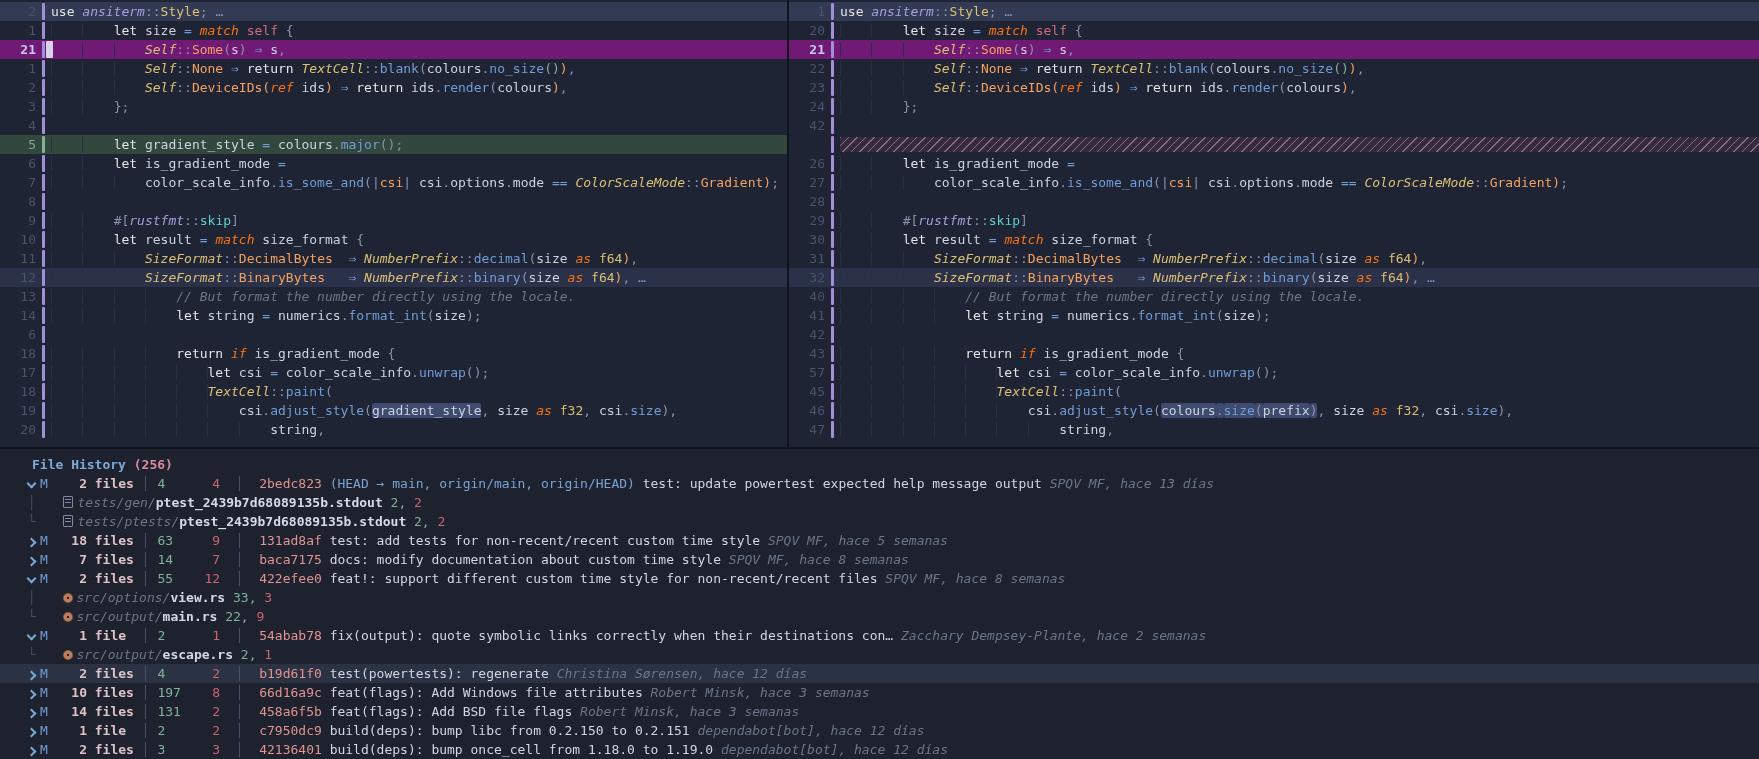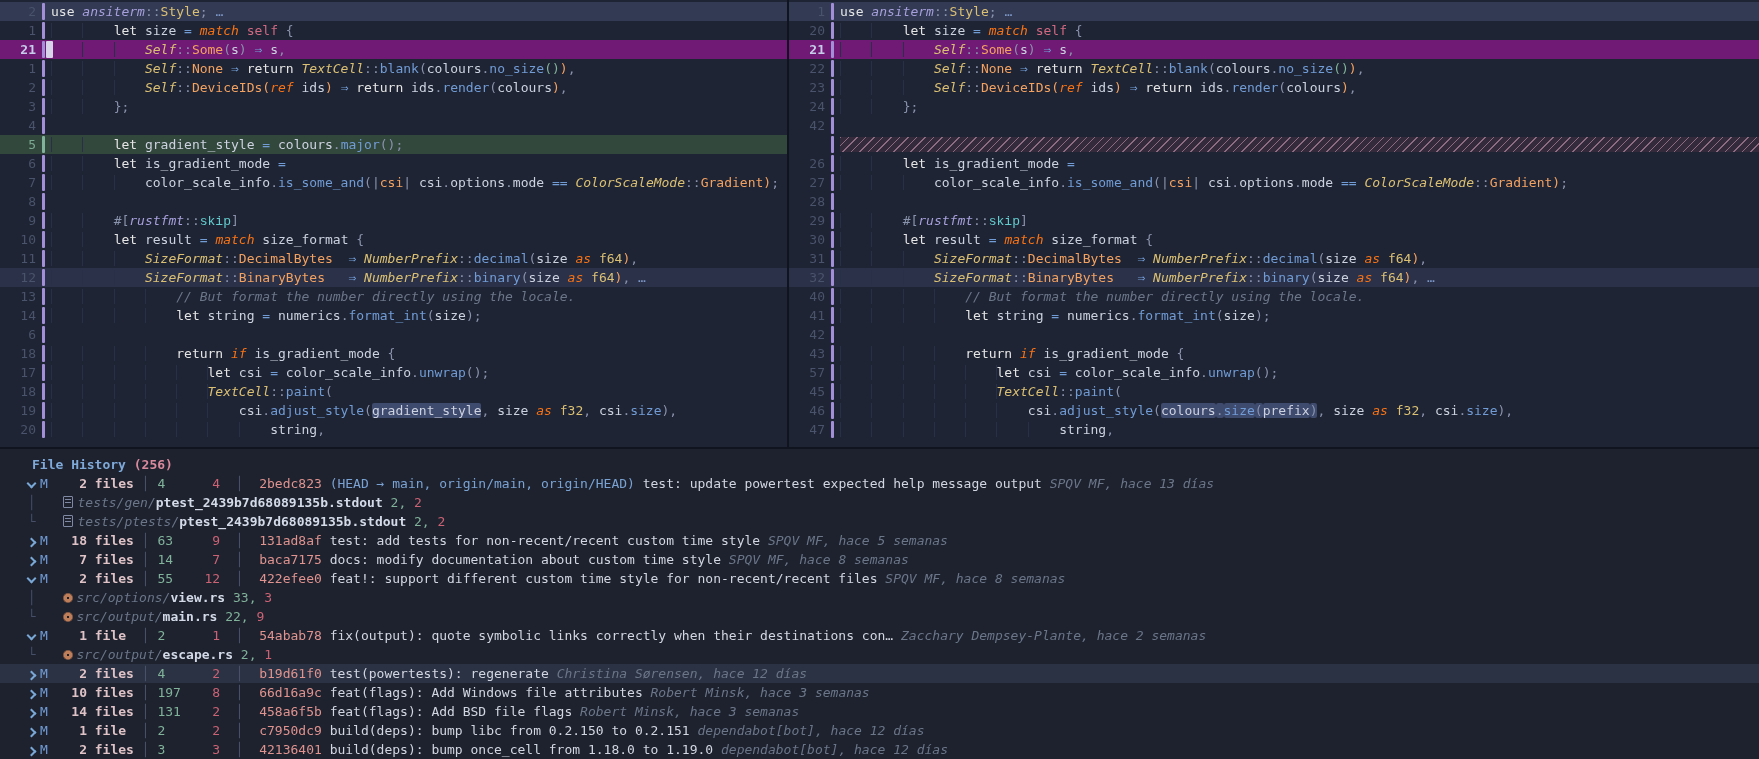--- a/index.html
+++ b/index.html
@@ -32,21 +32,21 @@
   .tk-ty{color:#dbc074;font-style:italic;}
   .tk-tyn{color:#dbc074;}
   .tk-va{color:#f4a261;}
   .tk-fn{color:#719cd6;}
   .tk-v{color:#cdd2e0;}
   .tk-p{color:#8a93ad;}
   .tk-op{color:#719cd6;}
   .tk-sf{color:#d16983;}
   .tk-cm{color:#6b7689;font-style:italic;}
   .tk-md{color:#a7a0dc;font-style:italic;}
-  .tk-at{color:#63cdcf;font-family:Liberation Mono, monospace;}
+  .tk-at{color:#63cdcf;}
   .tk-fd{color:#7d97c9;}
   .tk-pg{color:#81b29a;}
   .tk-po{color:#f4a261;}
   .tk-pm{color:#f4a261;}
   .sel{background:#3e4a6e;border-radius:2px;}
   
   .history{height:312px;background:#1d222e;border-top:2px solid #10141f;
            padding-top:6px;overflow:hidden;}
   .hist-title{height:19px;padding-left:32px;font-weight:bold;}
   .ht1{color:#7fa9d8;}

